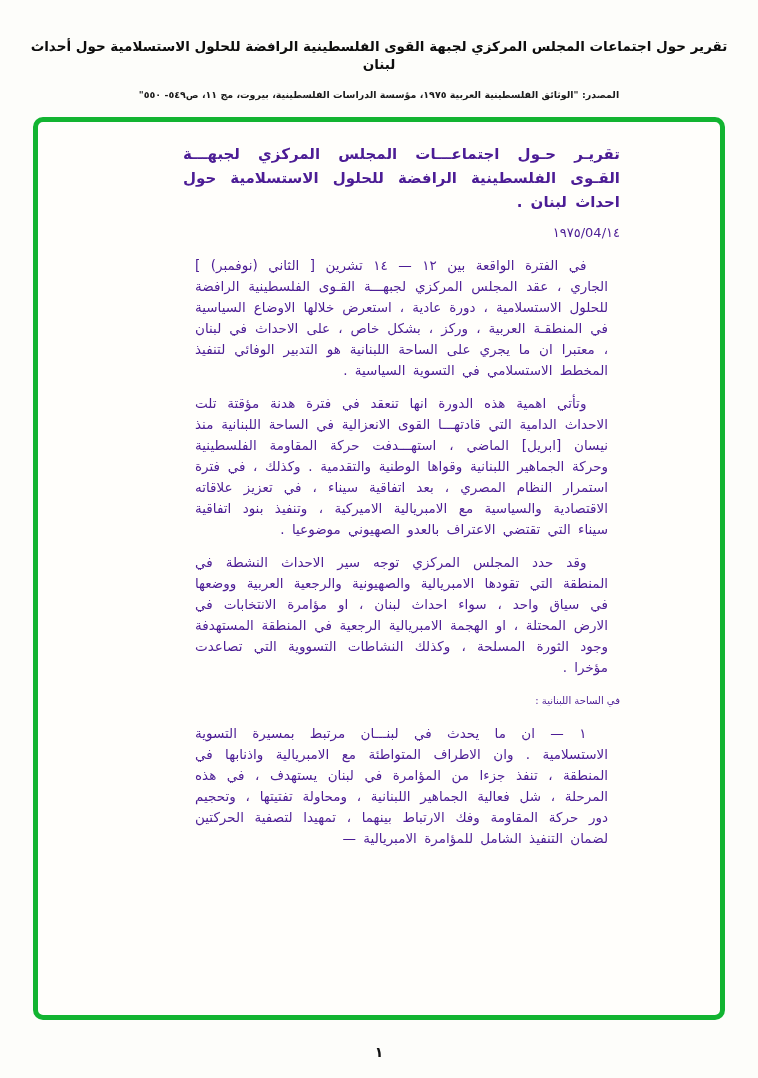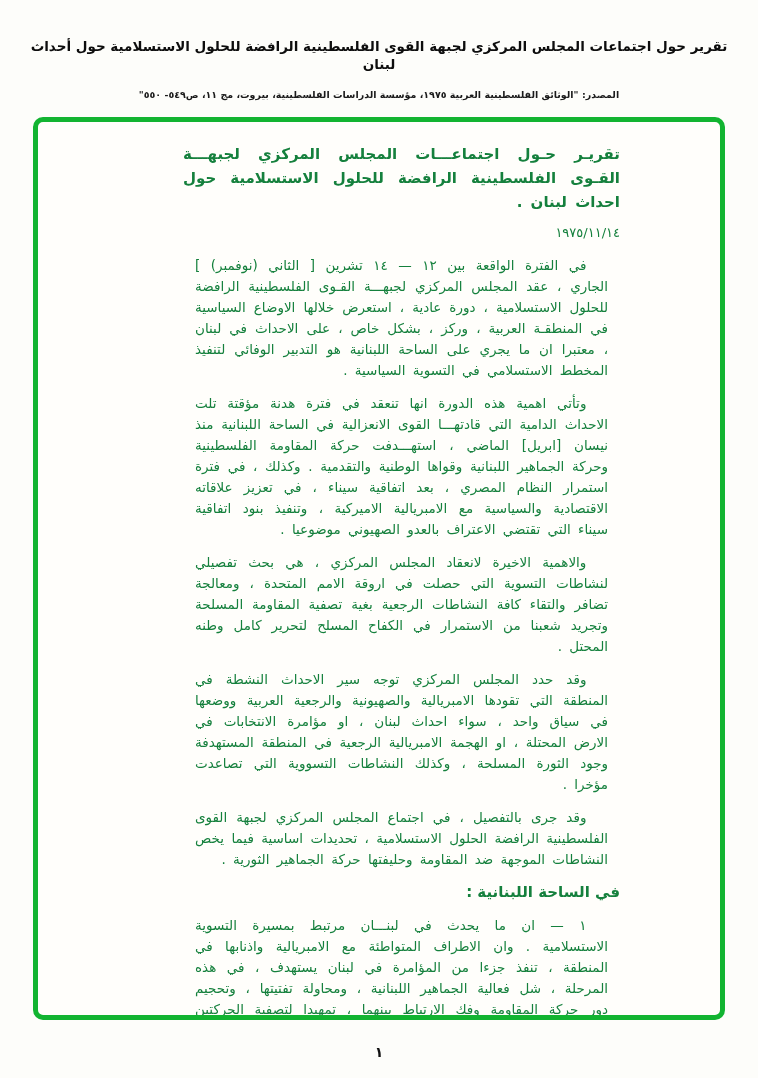--- a/index.html
+++ b/index.html
@@ -41,21 +41,21 @@
     width: 692px; height: 903px;
     border: 5px solid #12b431;
     border-radius: 10px;
     background: #fffefb;
     overflow: hidden;
   }
   .doc {
     direction: rtl;
     width: 100%; height: 100%;
     padding: 20px 100px 10px 145px; 
-    color: #15803d;
+    color: #4c1d95;
   }
   .doc-title {
     font-weight: bold;
     font-size: 15px;
     line-height: 24px;
     text-align: justify;
     word-spacing: 3px;
   }
   .doc-dateline {
     display: flex;
@@ -76,22 +76,22 @@
   .doc-body p.body-para {
     margin: 12px;
     font-size: 13.5px;
     line-height: 21px;
     text-align: justify;
     text-indent: 1.6em;
     word-spacing: 3px;
   }
   .doc-body .section-heading {
     margin: 0;
-    font-weight: bold;
-    font-size: 15px;
+    font-weight: normal;
+    font-size: 10px;
     line-height: 21px;
   }
   
   .page-number {
     position: absolute;
     bottom: 18px;
     left: 0; right: 0;
     text-align: center;
     font-size: 14px;
     font-weight: bold;
@@ -105,28 +105,26 @@
 
   <div class="top-header">
     <div class="header-title">تقرير حول اجتماعات المجلس المركزي لجبهة القوى الفلسطينية الرافضة للحلول الاستسلامية حول أحداث لبنان</div>
     <div class="header-source">المصدر: "الوثائق الفلسطينية العربية ١٩٧٥، مؤسسة الدراسات الفلسطينية، بيروت، مج ١١، ص٥٤٩- ٥٥٠"</div>
   </div>
 
   <div class="doc-frame" style="border-color: rgb(18, 180, 49);">
     <div class="doc">
       <div class="doc-title">تقريـر حـول اجتماعـــات المجلس المركزي لجبهـــة القـوى الفلسطينية الرافضة للحلول الاستسلامية حول احداث لبنان .</div>
       <div class="doc-dateline">
-        <span class="doc-date" dir="ltr">١٩٧٥/١١/١٤</span>
+        <span class="doc-date" dir="ltr">١٩٧٥/04/١٤</span>
       </div>
       <div class="doc-body">
           <p class="body-para">في الفترة الواقعة بين ١٢ — ١٤ تشرين [ الثاني (نوفمبر) ] الجاري ، عقد المجلس المركزي لجبهـــة القـوى الفلسطينية الرافضة للحلول الاستسلامية ، دورة عادية ، استعرض خلالها الاوضاع السياسية في المنطقـة العربية ، وركز ، بشكل خاص ، على الاحداث في لبنان ، معتبرا ان ما يجري على الساحة اللبنانية هو التدبير الوفائي لتنفيذ المخطط الاستسلامي في التسوية السياسية .</p>
           <p class="body-para">وتأتي اهمية هذه الدورة انها تنعقد في فترة هدنة مؤقتة تلت الاحداث الدامية التي قادتهـــا القوى الانعزالية في الساحة اللبنانية منذ نيسان [ابريل] الماضي ، استهـــدفت حركة المقاومة الفلسطينية وحركة الجماهير اللبنانية وقواها الوطنية والتقدمية . وكذلك ، في فترة استمرار النظام المصري ، بعد اتفاقية سيناء ، في تعزيز علاقاته الاقتصادية والسياسية مع الامبريالية الاميركية ، وتنفيذ بنود اتفاقية سيناء التي تقتضي الاعتراف بالعدو الصهيوني موضوعيا .</p>
-          <p class="body-para">والاهمية الاخيرة لانعقاد المجلس المركزي ، هي بحث تفصيلي لنشاطات التسوية التي حصلت في اروقة الامم المتحدة ، ومعالجة تضافر والتقاء كافة النشاطات الرجعية بغية تصفية المقاومة المسلحة وتجريد شعبنا من الاستمرار في الكفاح المسلح لتحرير كامل وطنه المحتل .</p>
           <p class="body-para">وقد حدد المجلس المركزي توجه سير الاحداث النشطة في المنطقة التي تقودها الامبريالية والصهيونية والرجعية العربية ووضعها في سياق واحد ، سواء احداث لبنان ، او مؤامرة الانتخابات في الارض المحتلة ، او الهجمة الامبريالية الرجعية في المنطقة المستهدفة وجود الثورة المسلحة ، وكذلك النشاطات التسووية التي تصاعدت مؤخرا .</p>
-          <p class="body-para">وقد جرى بالتفصيل ، في اجتماع المجلس المركزي لجبهة القوى الفلسطينية الرافضة الحلول الاستسلامية ، تحديدات اساسية فيما يخص النشاطات الموجهة ضد المقاومة وحليفتها حركة الجماهير الثورية .</p>
           <div class="section-heading">في الساحة اللبنانية :</div>
           <p class="body-para">١ — ان ما يحدث في لبنـــان مرتبط بمسيرة التسوية الاستسلامية . وان الاطراف المتواطئة مع الامبريالية واذنابها في المنطقة ، تنفذ جزءا من المؤامرة في لبنان يستهدف ، في هذه المرحلة ، شل فعالية الجماهير اللبنانية ، ومحاولة تفتيتها ، وتحجيم دور حركة المقاومة وفك الارتباط بينهما ، تمهيدا لتصفية الحركتين لضمان التنفيذ الشامل للمؤامرة الامبريالية —</p>
         </div>
     </div>
   </div>
 
   <div class="page-number">١</div>
 
 </div>
 

